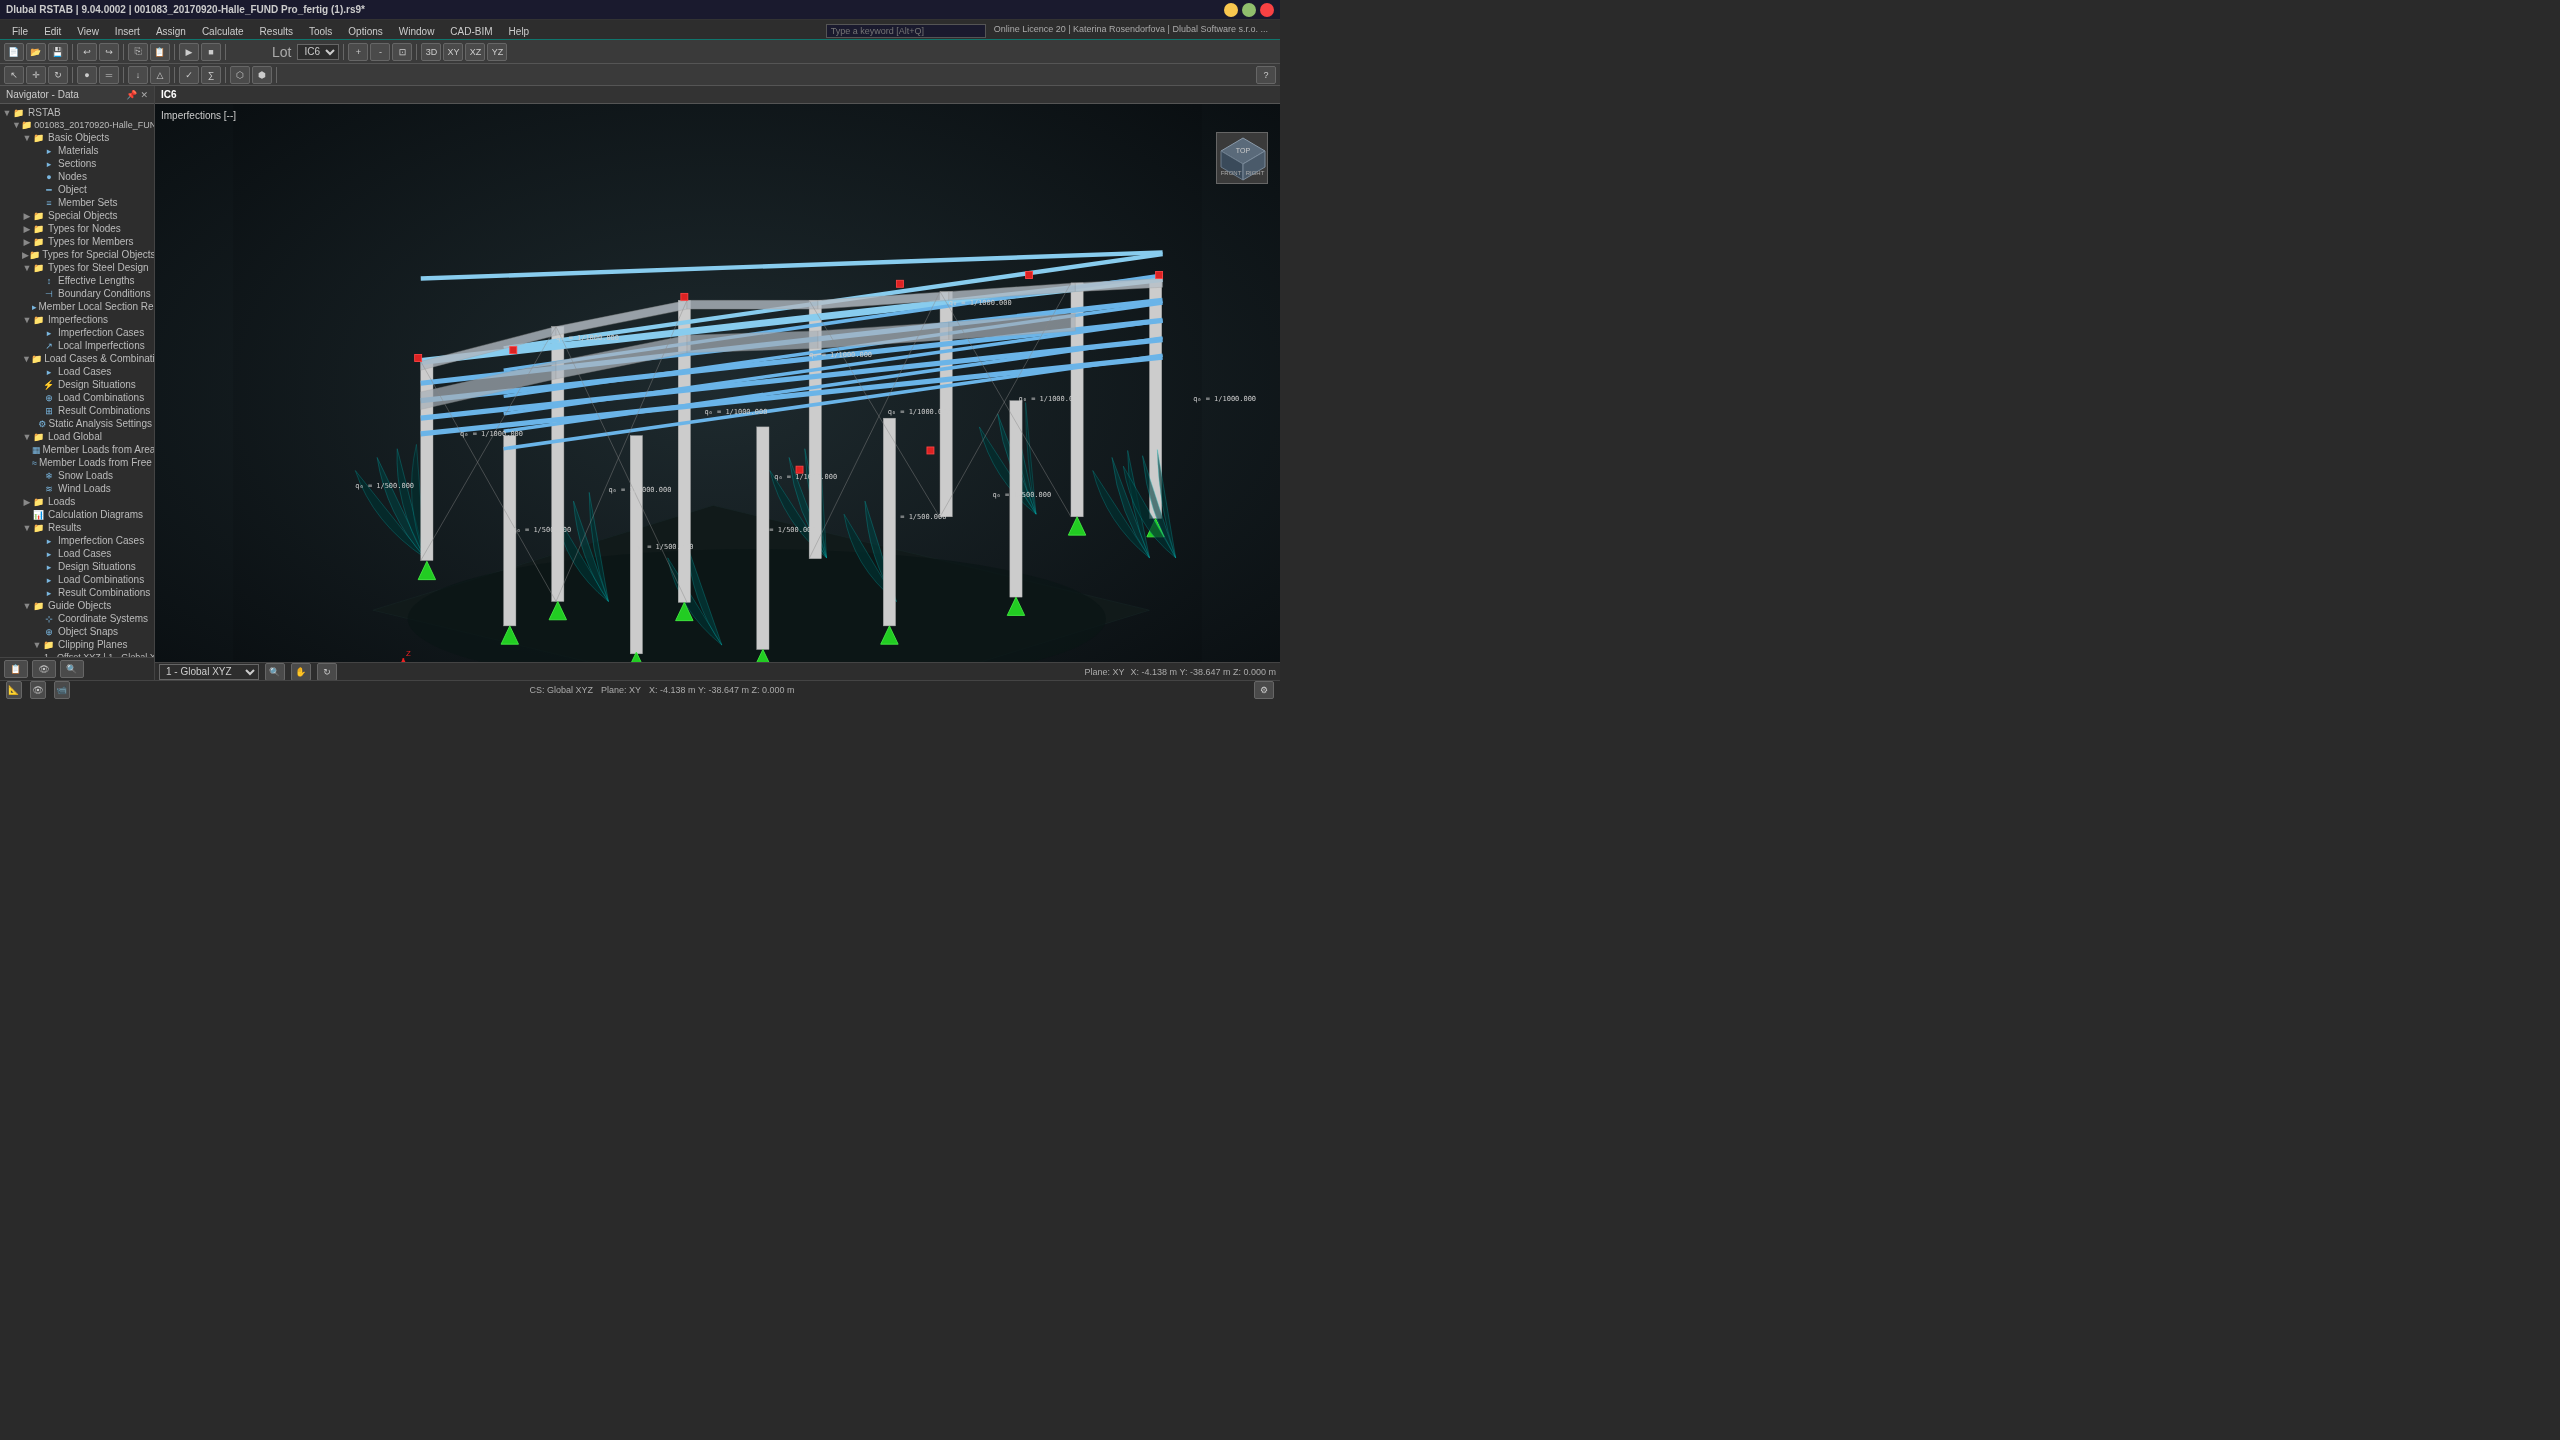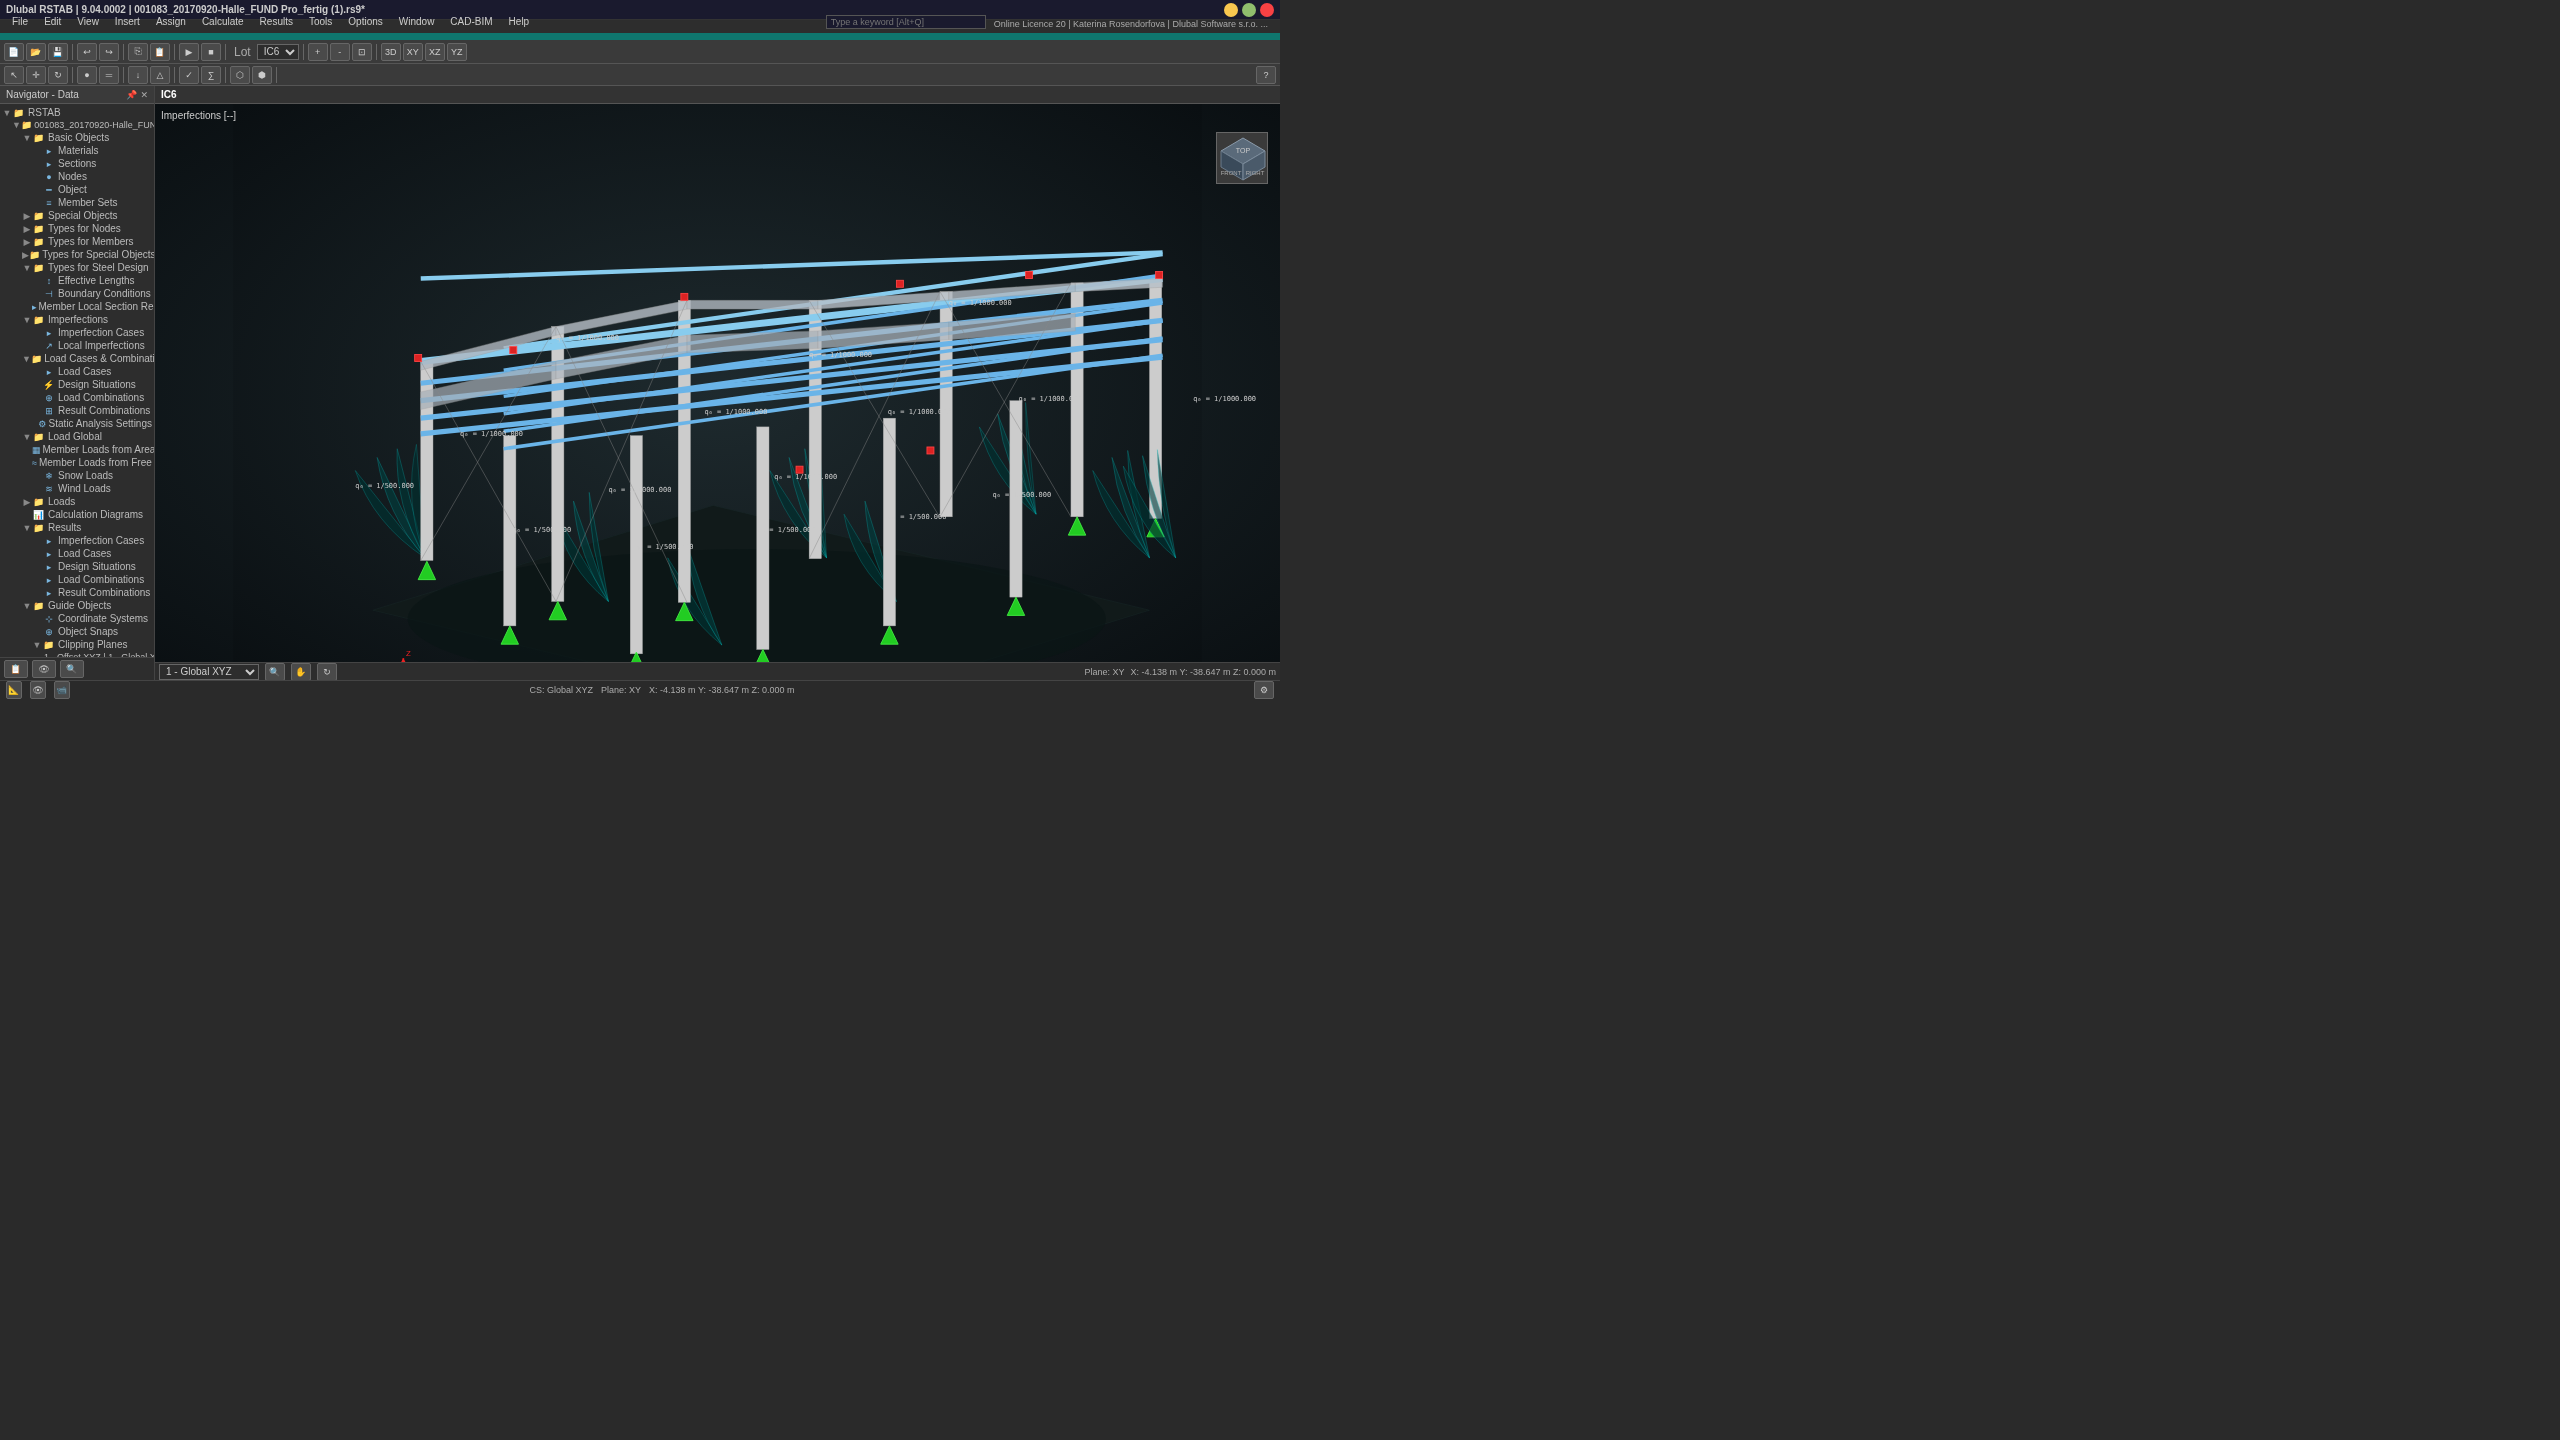--- a/index.html
+++ b/index.html
@@ -29,23 +29,23 @@
     .win-btn { width: 14px; height: 14px; border-radius: 50%; display: inline-block; cursor: pointer; }
     .win-btn.minimize { background: #f9c74f; }
     .win-btn.maximize { background: #90be6d; }
     .win-btn.close { background: #f94144; }
 
     
     #menu-bar {
       background: #2d2d2d;
       height: 20px;
       display: flex;
-      align-items: flex-end;
+      align-items: flex-start;
       padding: 4px 4px;
-      border-bottom: 7px solid #0f766e;
+      border-bottom: 1px solid #0f766e;
     }
     .menu-item {
       padding: 2px 8px;
       cursor: pointer;
       font-size: 10px;
       color: #ccc;
     }
 
     
     #toolbar {
@@ -276,21 +276,21 @@
   <div class="tb-separator"></div>
   <div class="tb-btn">↩</div>
   <div class="tb-btn">↪</div>
   <div class="tb-separator"></div>
   <div class="tb-btn">⎘</div>
   <div class="tb-btn">📋</div>
   <div class="tb-separator"></div>
   <div class="tb-btn">▶</div>
   <div class="tb-btn">■</div>
   <div class="tb-separator"></div>
-  <span style="font-size:12px;color:#aaa;padding:0 4px;">Lot</span>
+  <span style="font-size:14px;color:#aaa;padding:0 4px;margin-left:38px;">Lot</span>
   <select class="combo-select">
     <option>IC6</option>
   </select>
   <div class="tb-separator"></div>
   <div class="tb-btn">+</div>
   <div class="tb-btn">-</div>
   <div class="tb-btn">⊡</div>
   <div class="tb-separator"></div>
   <div class="tb-btn">3D</div>
   <div class="tb-btn">XY</div>

